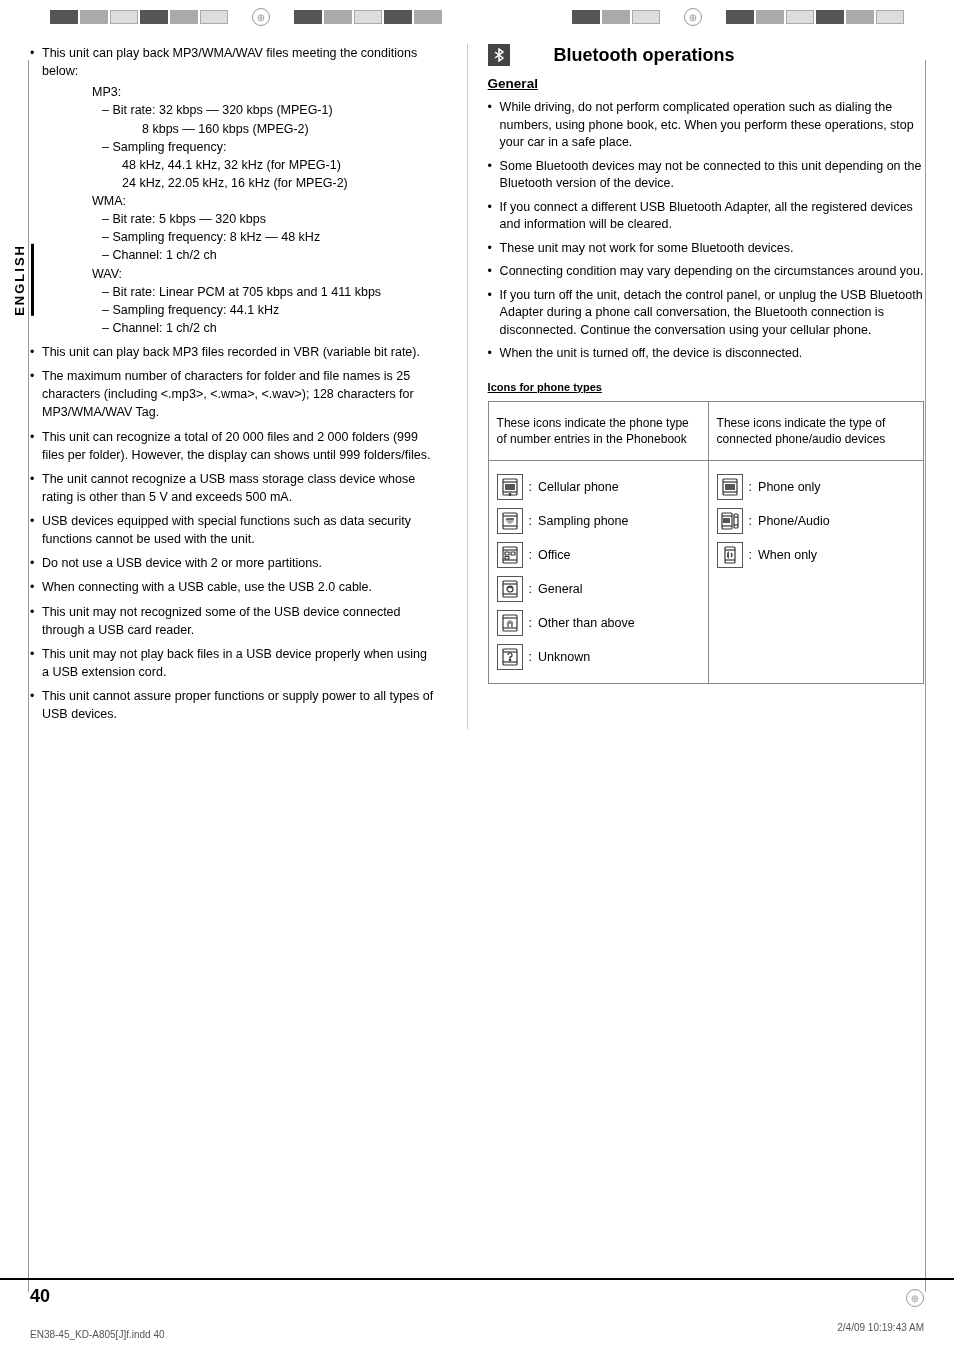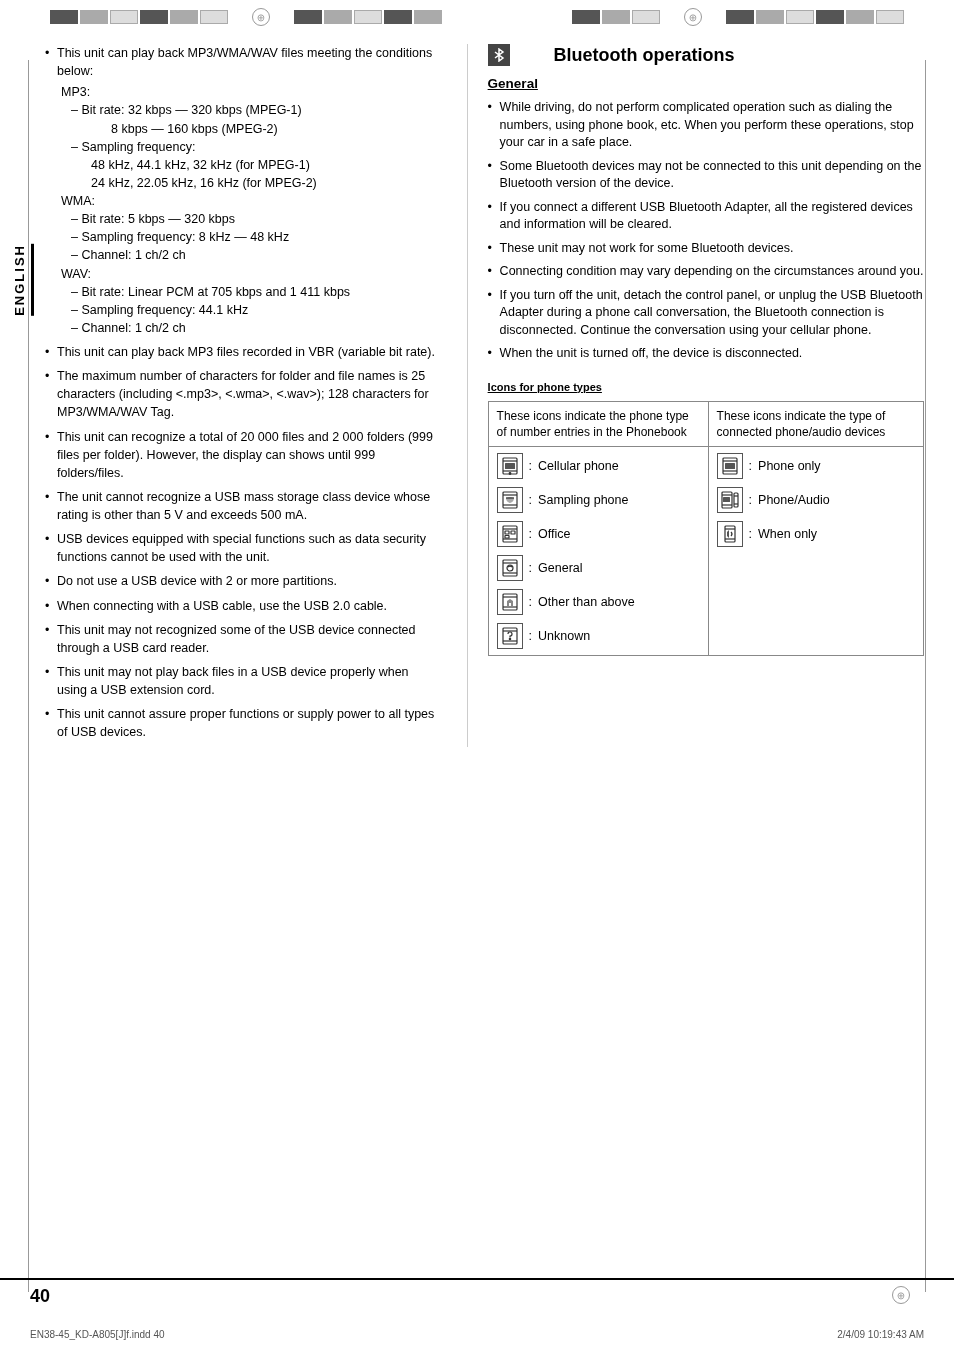--- a/index.html
+++ b/index.html
@@ -42,21 +42,21 @@
       transform: rotate(180deg);
       font-weight: bold;
       font-size: 13px;
       letter-spacing: 2px;
       border-left: 3px solid #000;
       padding-left: 4px;
     }
 
     .left-col ul {
       list-style: none;
-      padding-left: 15px;
+      padding-left: 0;
     }
     .left-col ul li {
       padding-left: 12px;
       position: relative;
       margin-bottom: 6px;
       line-height: 1.45;
       font-size: 12.5px;
     }
     .left-col ul li::before {
       content: "•";
@@ -130,21 +130,21 @@
       margin-bottom: 8px;
     }
 
     .icons-table {
       width: 100%;
       border-collapse: collapse;
       font-size: 12.5px;
     }
     .icons-table td, .icons-table th {
       border: 1px solid #888;
-      padding: 6px 8px;
+      padding: 13px 8px;
       vertical-align: top;
     }
     .icons-table .col-header {
       font-size: 12px;
       font-weight: normal;
       line-height: 1.35;
     }
 
     .icon-row {
       display: flex;
@@ -243,21 +243,21 @@
 
 <div class="content">
 
   <div class="left-col">
     <div class="english-sidebar">ENGLISH</div>
 
     <ul>
 
       <li>
         <span>This unit can play back MP3/WMA/WAV files meeting the conditions below:</span>
-        <div style="margin-top:3px; padding-left:4px;">
+        <div style="margin-top:3px; padding-left:4px;margin-left:46px;">
           <div>MP3:</div>
           <div style="padding-left:10px;">
             <div>– Bit rate: 32 kbps — 320 kbps (MPEG-1)</div>
             <div style="padding-left:40px;">8 kbps — 160 kbps (MPEG-2)</div>
             <div>– Sampling frequency:</div>
             <div style="padding-left:20px;">48 kHz, 44.1 kHz, 32 kHz (for MPEG-1)</div>
             <div style="padding-left:20px;">24 kHz, 22.05 kHz, 16 kHz (for MPEG-2)</div>
           </div>
           <div>WMA:</div>
           <div style="padding-left:10px;">
@@ -455,21 +455,21 @@
                 <span>When only</span>
               </div>
             </td>
           </tr>
         </tbody>
       </table>
     </div>
   </div>
 </div>
 
-<div style="position:absolute; bottom:45px; left:0; right:0; display:flex; align-items:flex-start; padding:6px 44px 0 30px; border-top:2px solid #000;">
+<div style="position:absolute; bottom:45px; left:0; right:0; display:flex; align-items:flex-end; padding:6px 30px 0 30px; border-top:2px solid #000;">
   <div style="font-size:18px; font-weight:bold; margin-right:20px;">40</div>
   <div style="margin-left:auto;">
     <div class="reg-mark">⊕</div>
   </div>
 </div>
 
 <div style="position:absolute; bottom:12px; left:30px; font-size:10px; color:#555;">EN38-45_KD-A805[J]f.indd   40</div>
-<div style="position:absolute; bottom:12px; right:30px; font-size:10px; color:#555;">2/4/09   10:19:43 AM</div>
+<div style="position:absolute; bottom:19px; right:30px; font-size:10px; color:#555;">2/4/09   10:19:43 AM</div>
 
 </body></html>

